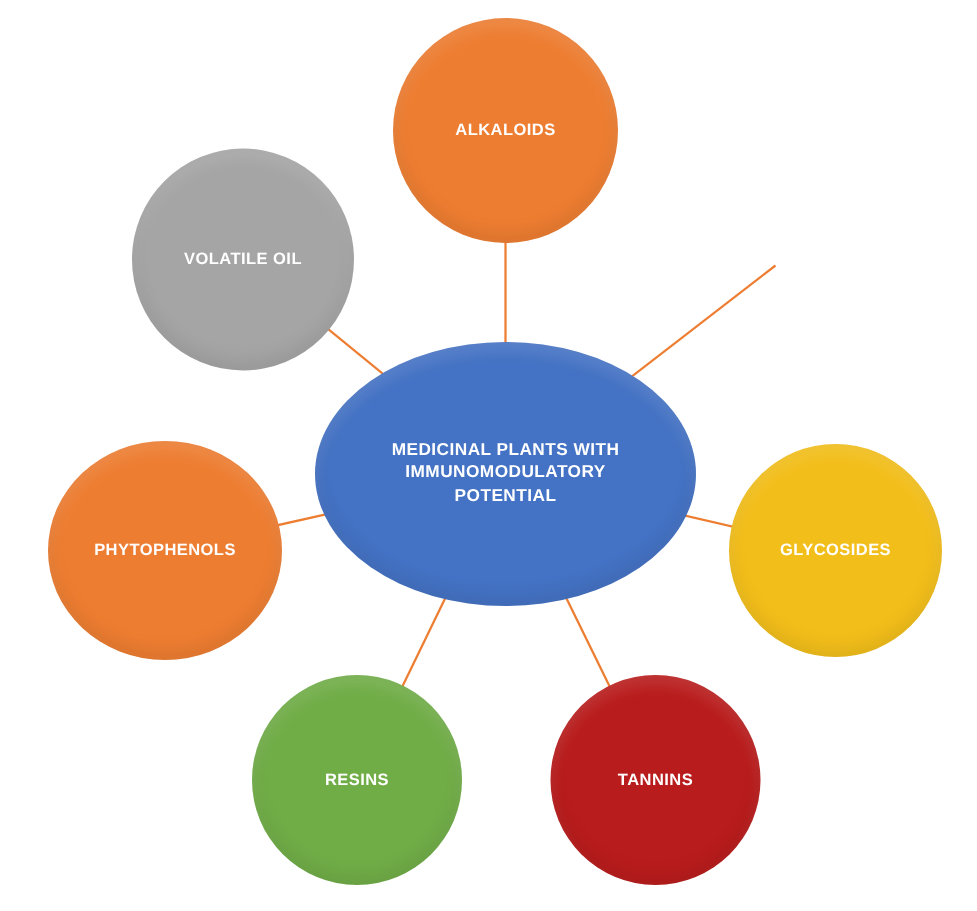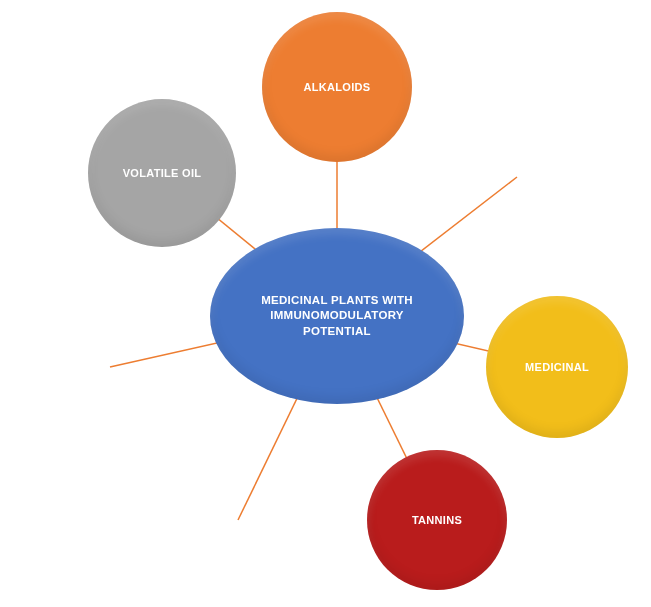--- a/index.html
+++ b/index.html
@@ -71,26 +71,32 @@
   <div class="node node-center" style="background: rgb(68, 114, 196);">
     <div class="label">MEDICINAL PLANTS WITH IMMUNOMODULATORY POTENTIAL</div>
   </div>
 
   <div class="node node-alkaloids" style="background: rgb(237, 125, 49);">
     <div class="label">ALKALOIDS</div>
   </div>
 
 
   <div class="node node-terpenoids" style="background: rgb(242, 190, 26);">
-    <div class="label">MEDICINAL</div>
+    <div class="label">GLYCOSIDES</div>
   </div>
 
   <div class="node node-tannins" style="background: #b91c1c;">
     <div class="label">TANNINS</div>
   </div>
 
+  <div class="node node-resins" style="background: rgb(112, 173, 71);">
+    <div class="label">RESINS</div>
+  </div>
 
+  <div class="node node-phytophenols" style="background: rgb(237, 125, 49);">
+    <div class="label">PHYTOPHENOLS</div>
+  </div>
 
   <div class="node node-volatile-oil" style="background: rgb(165, 165, 165);">
     <div class="label">VOLATILE OIL</div>
   </div>
 
 </div>
 
 </body></html>

